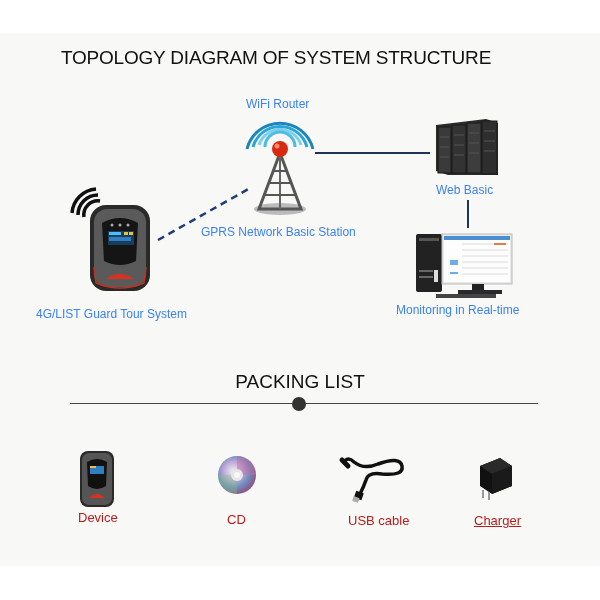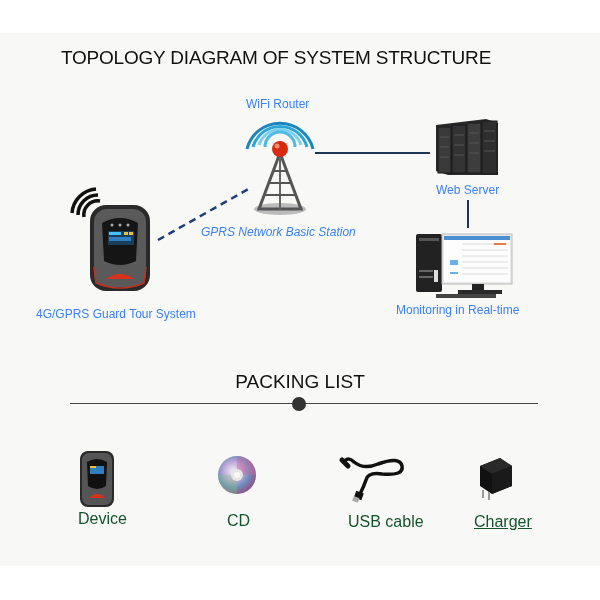--- a/index.html
+++ b/index.html
@@ -4,21 +4,21 @@
 <style>
   html,body{margin:0;padding:0;}
   body{width:600px;height:600px;background:#ffffff;position:relative;overflow:hidden;font-family:"Liberation Sans",sans-serif;color:#1a1a1a;}
   .panel{position:absolute;left:0;top:33px;width:600px;height:533px;background:#f8f8f6;}
   .abs{position:absolute;}
   .title{left:0;width:552px;top:47px;text-align:center;font-size:19px;letter-spacing:-0.2px;color:#111;}
   .label{font-size:12px;color:#3b82f6;white-space:nowrap;}
   .section-title{left:0;width:600px;top:359px;text-align:center;font-size:19px;color:#111;margin-top:12px;}
   .divider{left:70px;top:403px;width:468px;height:1px;background:#444;}
   .divider-dot{left:292px;top:397px;width:14px;height:14px;border-radius:50%;background:#333;}
-  .pack-label{font-size:16px;color:#14532d;text-align:left;white-space:nowrap;}
+  .pack-label{font-size:13px;color:#b91c1c;text-align:left;white-space:nowrap;}
 </style>
 </head>
 <body>
 
 <div class="panel"></div>
 
 <div class="abs title">TOPOLOGY DIAGRAM OF SYSTEM STRUCTURE</div>
 
 <svg class="abs" style="left:0;top:0;" width="600" height="600">
   <line x1="158" y1="240" x2="252" y2="187" stroke="#1f3f7a" stroke-width="2.5" stroke-dasharray="7,5"></line>
@@ -34,21 +34,21 @@
   <path d="M20 34 A15 15 0 0 1 50 34" fill="none" stroke="#4cbce3" stroke-width="3"></path>
   <ellipse cx="35" cy="96" rx="26" ry="6" fill="#bbbbbb"></ellipse>
   <polygon points="35,40 14,96 56,96" fill="none" stroke="#555" stroke-width="3"></polygon>
   <line x1="35" y1="40" x2="35" y2="96" stroke="#666" stroke-width="2"></line>
   <line x1="24" y1="70" x2="46" y2="70" stroke="#555" stroke-width="2"></line>
   <line x1="20" y1="82" x2="50" y2="82" stroke="#555" stroke-width="2"></line>
   <line x1="28" y1="58" x2="42" y2="58" stroke="#555" stroke-width="2"></line>
   <circle cx="35" cy="36" r="8" fill="#d82a10"></circle>
   <circle cx="32" cy="33" r="2.5" fill="#ff8a70"></circle>
 </svg>
-<div class="abs label" style="left:201px;top:225px;font-style:italic;">GPRS Network Basic Station</div>
+<div class="abs label" style="left:201px;top:225px;">GPRS Network Basic Station</div>
 
 <svg class="abs" style="left:434px;top:117px;" width="66" height="60" viewBox="0 0 66 60">
   <polygon points="2,8 52,2 64,6 64,58 14,58 2,54" fill="#2b2b2b"></polygon>
   <rect x="4" y="10" width="13" height="46" fill="#3a3a3a" stroke="#1a1a1a"></rect>
   <rect x="18" y="8" width="14" height="48" fill="#333" stroke="#1a1a1a"></rect>
   <rect x="33" y="6" width="14" height="50" fill="#3d3d3d" stroke="#1a1a1a"></rect>
   <rect x="48" y="4" width="15" height="53" fill="#2e2e2e" stroke="#1a1a1a"></rect>
   <g stroke="#555" stroke-width="1">
     <line x1="6" y1="20" x2="15" y2="20"></line>
       <line x1="6" y1="30" x2="15" y2="30"></line>
@@ -57,21 +57,21 @@
       <line x1="20" y1="28" x2="30" y2="28"></line>
       <line x1="20" y1="38" x2="30" y2="38"></line>
     <line x1="35" y1="16" x2="45" y2="16"></line>
       <line x1="35" y1="26" x2="45" y2="26"></line>
       <line x1="35" y1="36" x2="45" y2="36"></line>
     <line x1="50" y1="14" x2="61" y2="14"></line>
       <line x1="50" y1="24" x2="61" y2="24"></line>
       <line x1="50" y1="34" x2="61" y2="34"></line>
   </g>
 </svg>
-<div class="abs label" style="left:436px;top:183px;">Web Server</div>
+<div class="abs label" style="left:436px;top:183px;">Web Basic</div>
 
 <svg class="abs" style="left:414px;top:230px;" width="102" height="70" viewBox="0 0 102 70">
   <rect x="2" y="4" width="26" height="58" fill="#222" rx="2"></rect>
   <rect x="5" y="8" width="20" height="3" fill="#555"></rect>
   <rect x="5" y="40" width="14" height="2" fill="#666"></rect>
   <rect x="5" y="46" width="14" height="2" fill="#666"></rect>
   <rect x="20" y="40" width="4" height="12" fill="#ddd"></rect>
   <rect x="28" y="4" width="70" height="50" fill="#e8e8e8" stroke="#bbb"></rect>
   <rect x="30" y="6" width="66" height="4" fill="#4a90d0"></rect>
   <rect x="30" y="10" width="66" height="42" fill="#fdfdfd"></rect>
@@ -103,21 +103,21 @@
     <circle cx="54" cy="42" r="1.5" fill="#aaa"></circle>
     <circle cx="62" cy="42" r="1.5" fill="#aaa"></circle>
   <rect x="42" y="48" width="26" height="14" fill="#1a3d5a"></rect>
   <rect x="43" y="49" width="12" height="3" fill="#46c0ff"></rect>
   <rect x="58" y="49" width="4" height="3" fill="#e7c33a"></rect>
     <rect x="63" y="49" width="4" height="3" fill="#e7c33a"></rect>
   <rect x="43" y="54" width="22" height="4" fill="#2f7fc0"></rect>
   <path d="M40 96 Q54 86 68 96 Z" fill="#d8321e"></path>
   <path d="M28 84 L30 100 Q54 110 78 100 L80 84" fill="none" stroke="#c43020" stroke-width="1.5"></path>
 </svg>
-<div class="abs label" style="left:36px;top:307px;">4G/GPRS Guard Tour System</div>
+<div class="abs label" style="left:36px;top:307px;">4G/LIST Guard Tour System</div>
 
 <div class="abs section-title">PACKING LIST</div>
 <div class="abs divider"></div>
 <div class="abs divider-dot"></div>
 
 <svg class="abs" style="left:79px;top:450px;" width="36" height="58" viewBox="0 0 36 58">
   <rect x="1" y="1" width="34" height="56" rx="8" fill="#2a2a2a"></rect>
   <rect x="3" y="3" width="30" height="52" rx="7" fill="#555"></rect>
   <path d="M8 12 Q18 6 28 12 L27 36 Q18 42 9 36 Z" fill="#111"></path>
   <rect x="11" y="16" width="14" height="8" fill="#2f7fc0"></rect>

